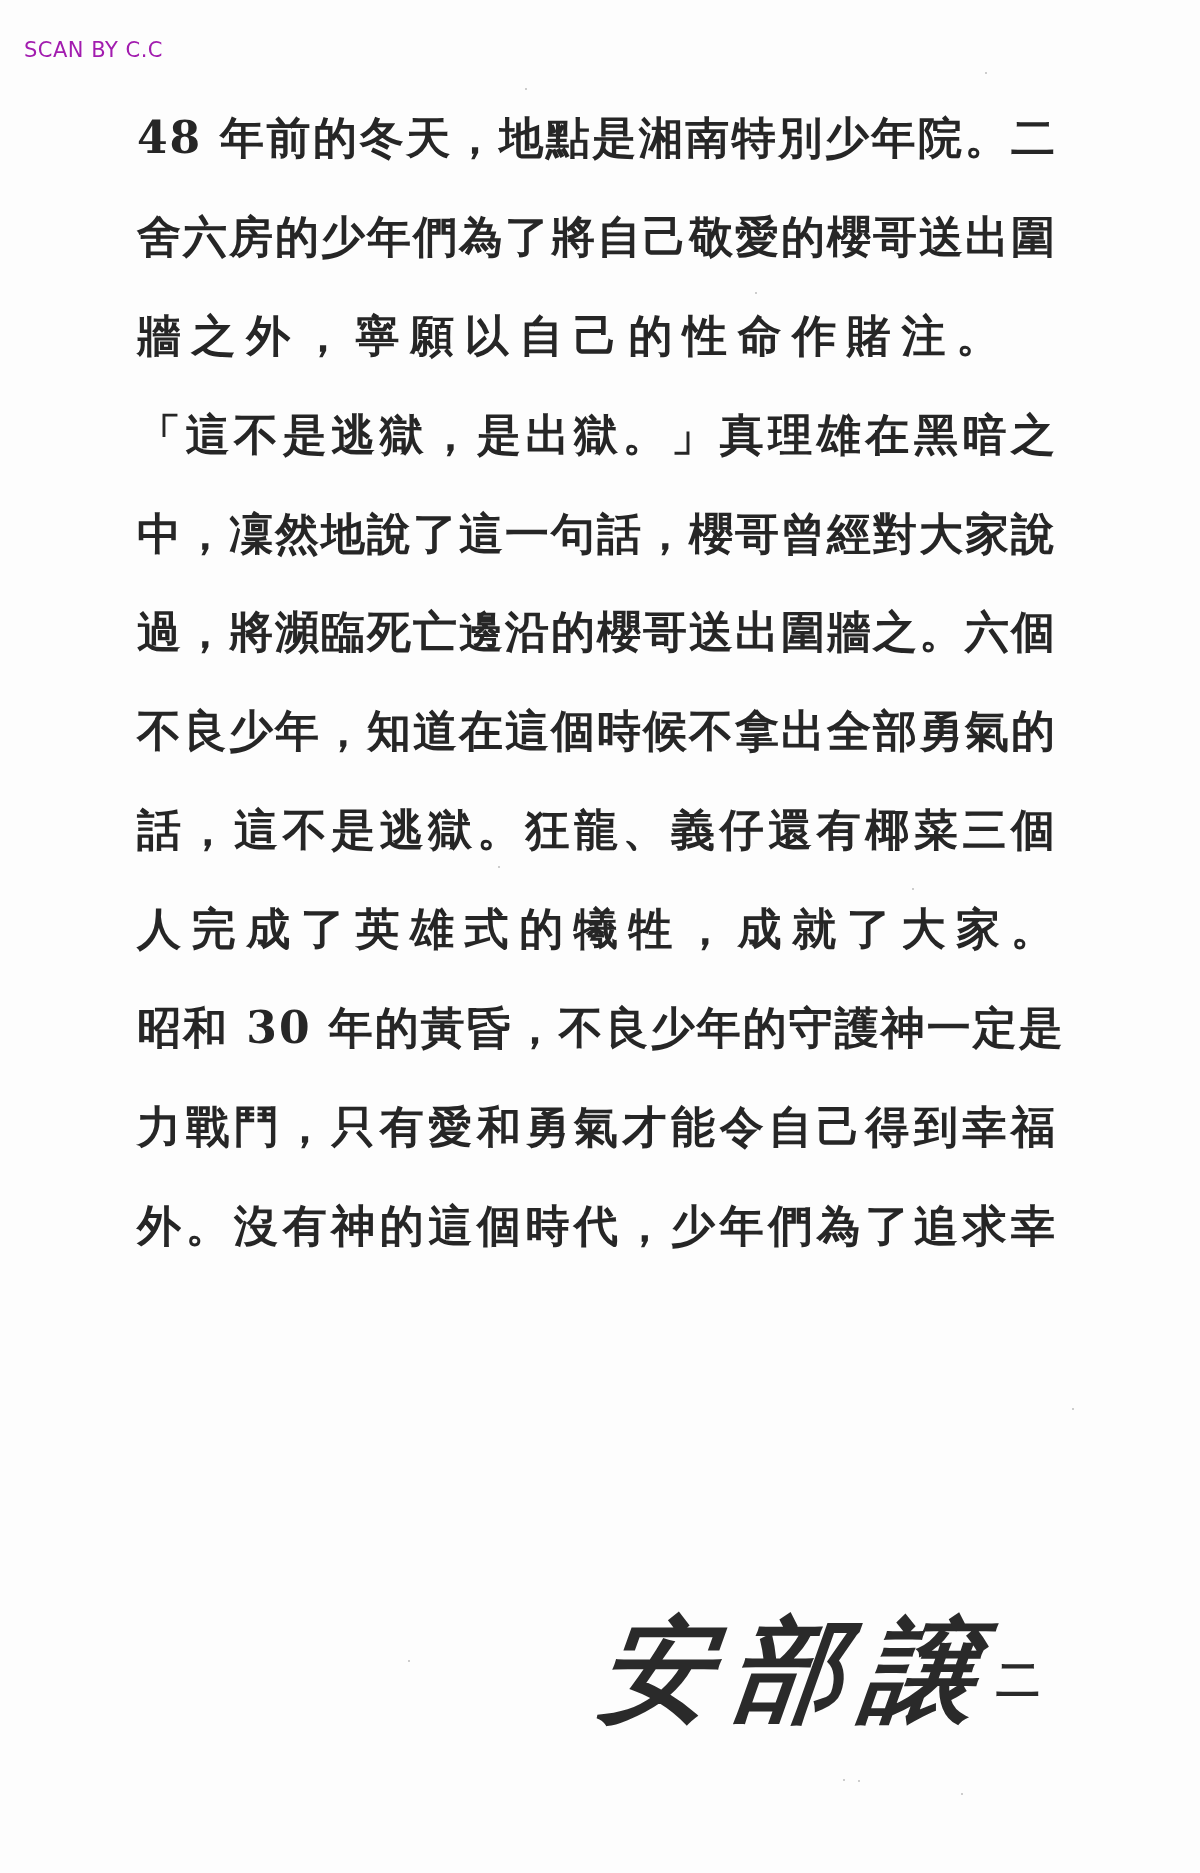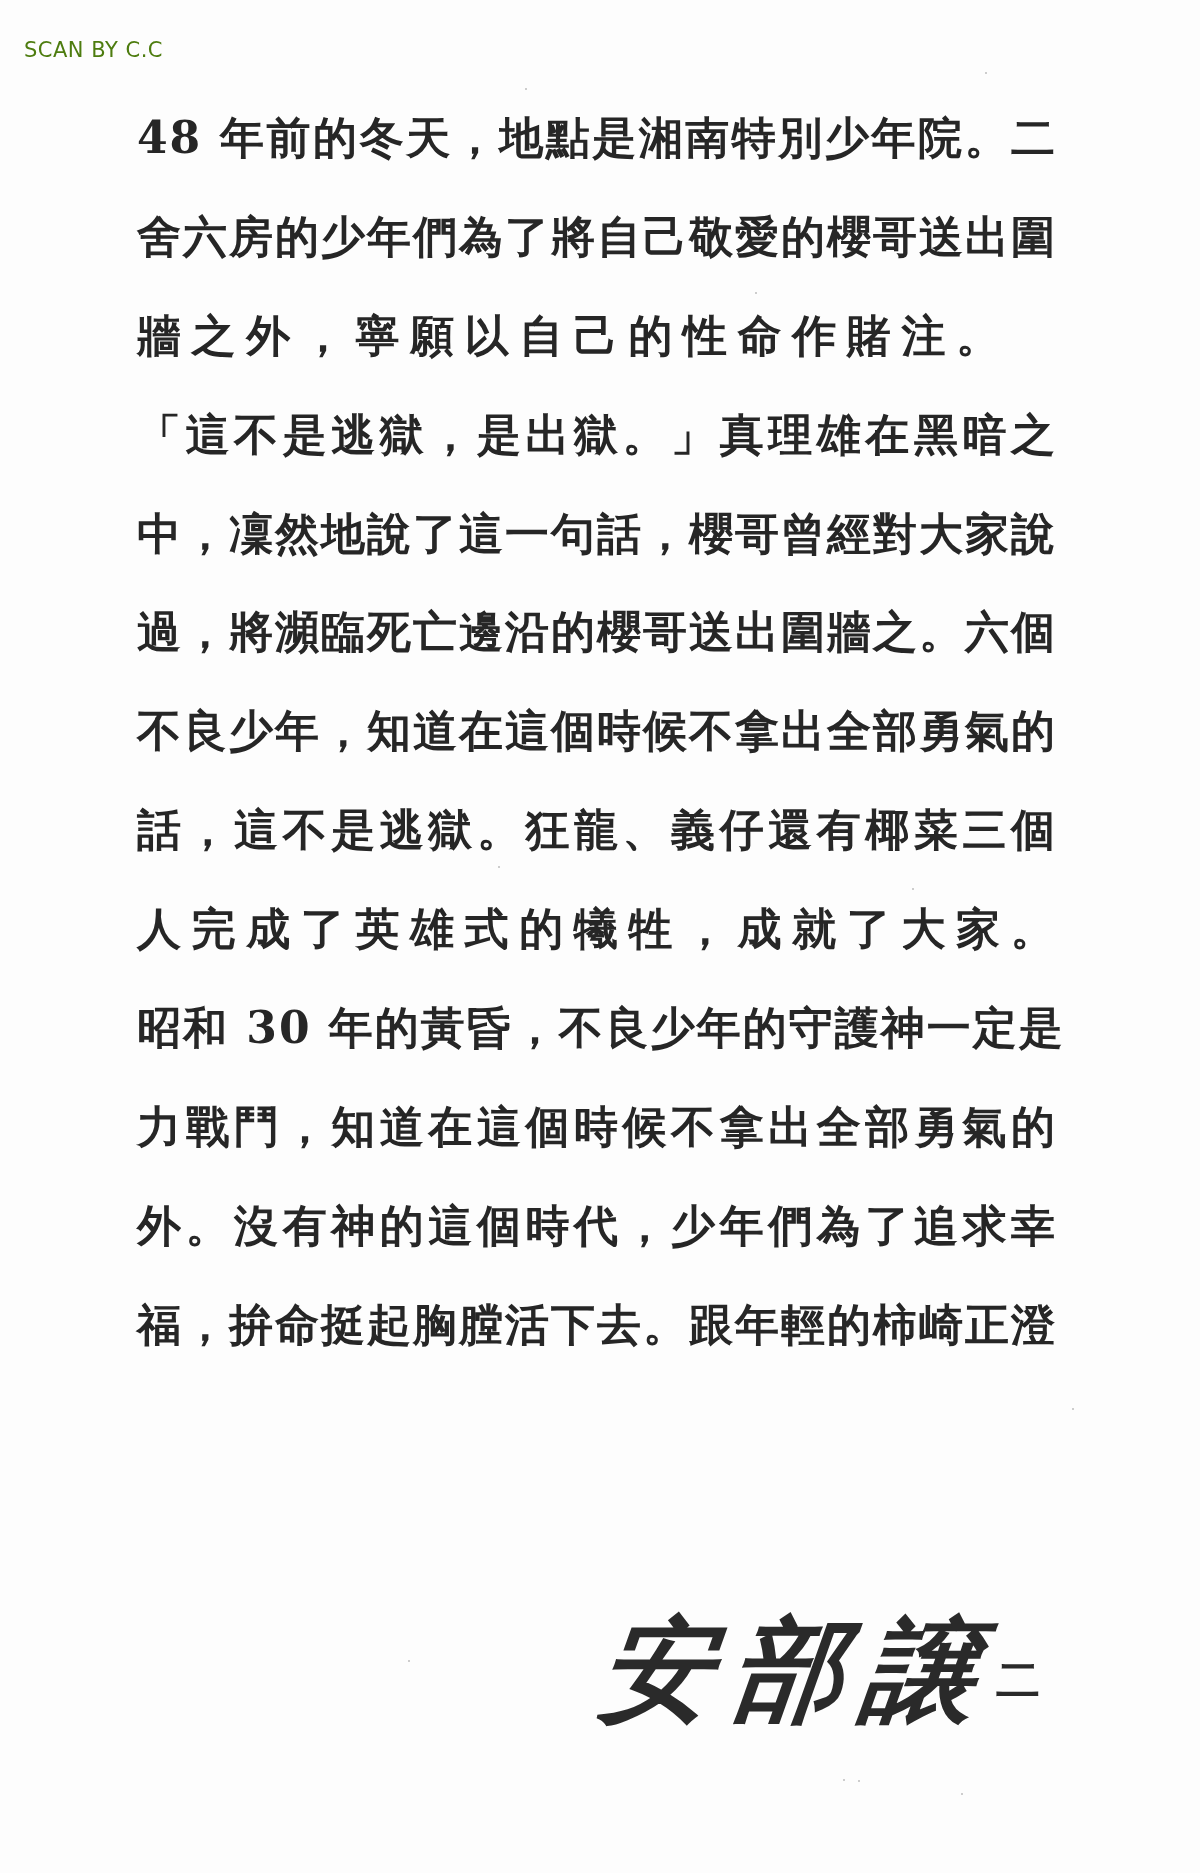--- a/index.html
+++ b/index.html
@@ -15,21 +15,21 @@
       font-family: "DejaVu Serif", "Liberation Serif", serif;
       color: #262626;
     }
     .watermark {
       position: absolute;
       left: 24px;
       top: 38px;
       font-family: "DejaVu Sans", "Liberation Sans", sans-serif;
       font-size: 21px;
       letter-spacing: 0.5px;
-      color: #4d7c0f;
+      color: #a21caf;
       white-space: nowrap;
     }
     .body-text {
       position: absolute;
       left: 137px;
       top: 113px;
       width: 920px;
     }
     .line {
       display: block;
@@ -89,23 +89,22 @@
   <div class="line">48 年前的冬天，地點是湘南特別少年院。二</div>
   <div class="line">舍六房的少年們為了將自己敬愛的櫻哥送出圍</div>
   <div class="line short">牆之外，寧願以自己的性命作賭注。</div>
   <div class="line">「這不是逃獄，是出獄。」真理雄在黑暗之</div>
   <div class="line">中，凜然地說了這一句話，櫻哥曾經對大家說</div>
   <div class="line">過，將瀕臨死亡邊沿的櫻哥送出圍牆之。六個</div>
   <div class="line">不良少年，知道在這個時候不拿出全部勇氣的</div>
   <div class="line">話，這不是逃獄。狂龍、義仔還有椰菜三個</div>
   <div class="line short">人完成了英雄式的犧牲，成就了大家。</div>
   <div class="line">昭和 30 年的黃昏，不良少年的守護神一定是</div>
-  <div class="line">力戰鬥，知道在這個時候不拿出全部勇氣的</div>
+  <div class="line">力戰鬥，只有愛和勇氣才能令自己得到幸福</div>
   <div class="line">外。沒有神的這個時代，少年們為了追求幸</div>
-  <div class="line">福，拚命挺起胸膛活下去。跟年輕的柿崎正澄</div>
 </div>
 
 <div class="signature">
   <span class="sig-char">安</span>
   <span class="sig-char">部</span>
   <span class="sig-char">譲</span>
   <span class="sig-char small">二</span>
 </div>
 
 <div class="speck" style="left:525px;top:88px;"></div>

